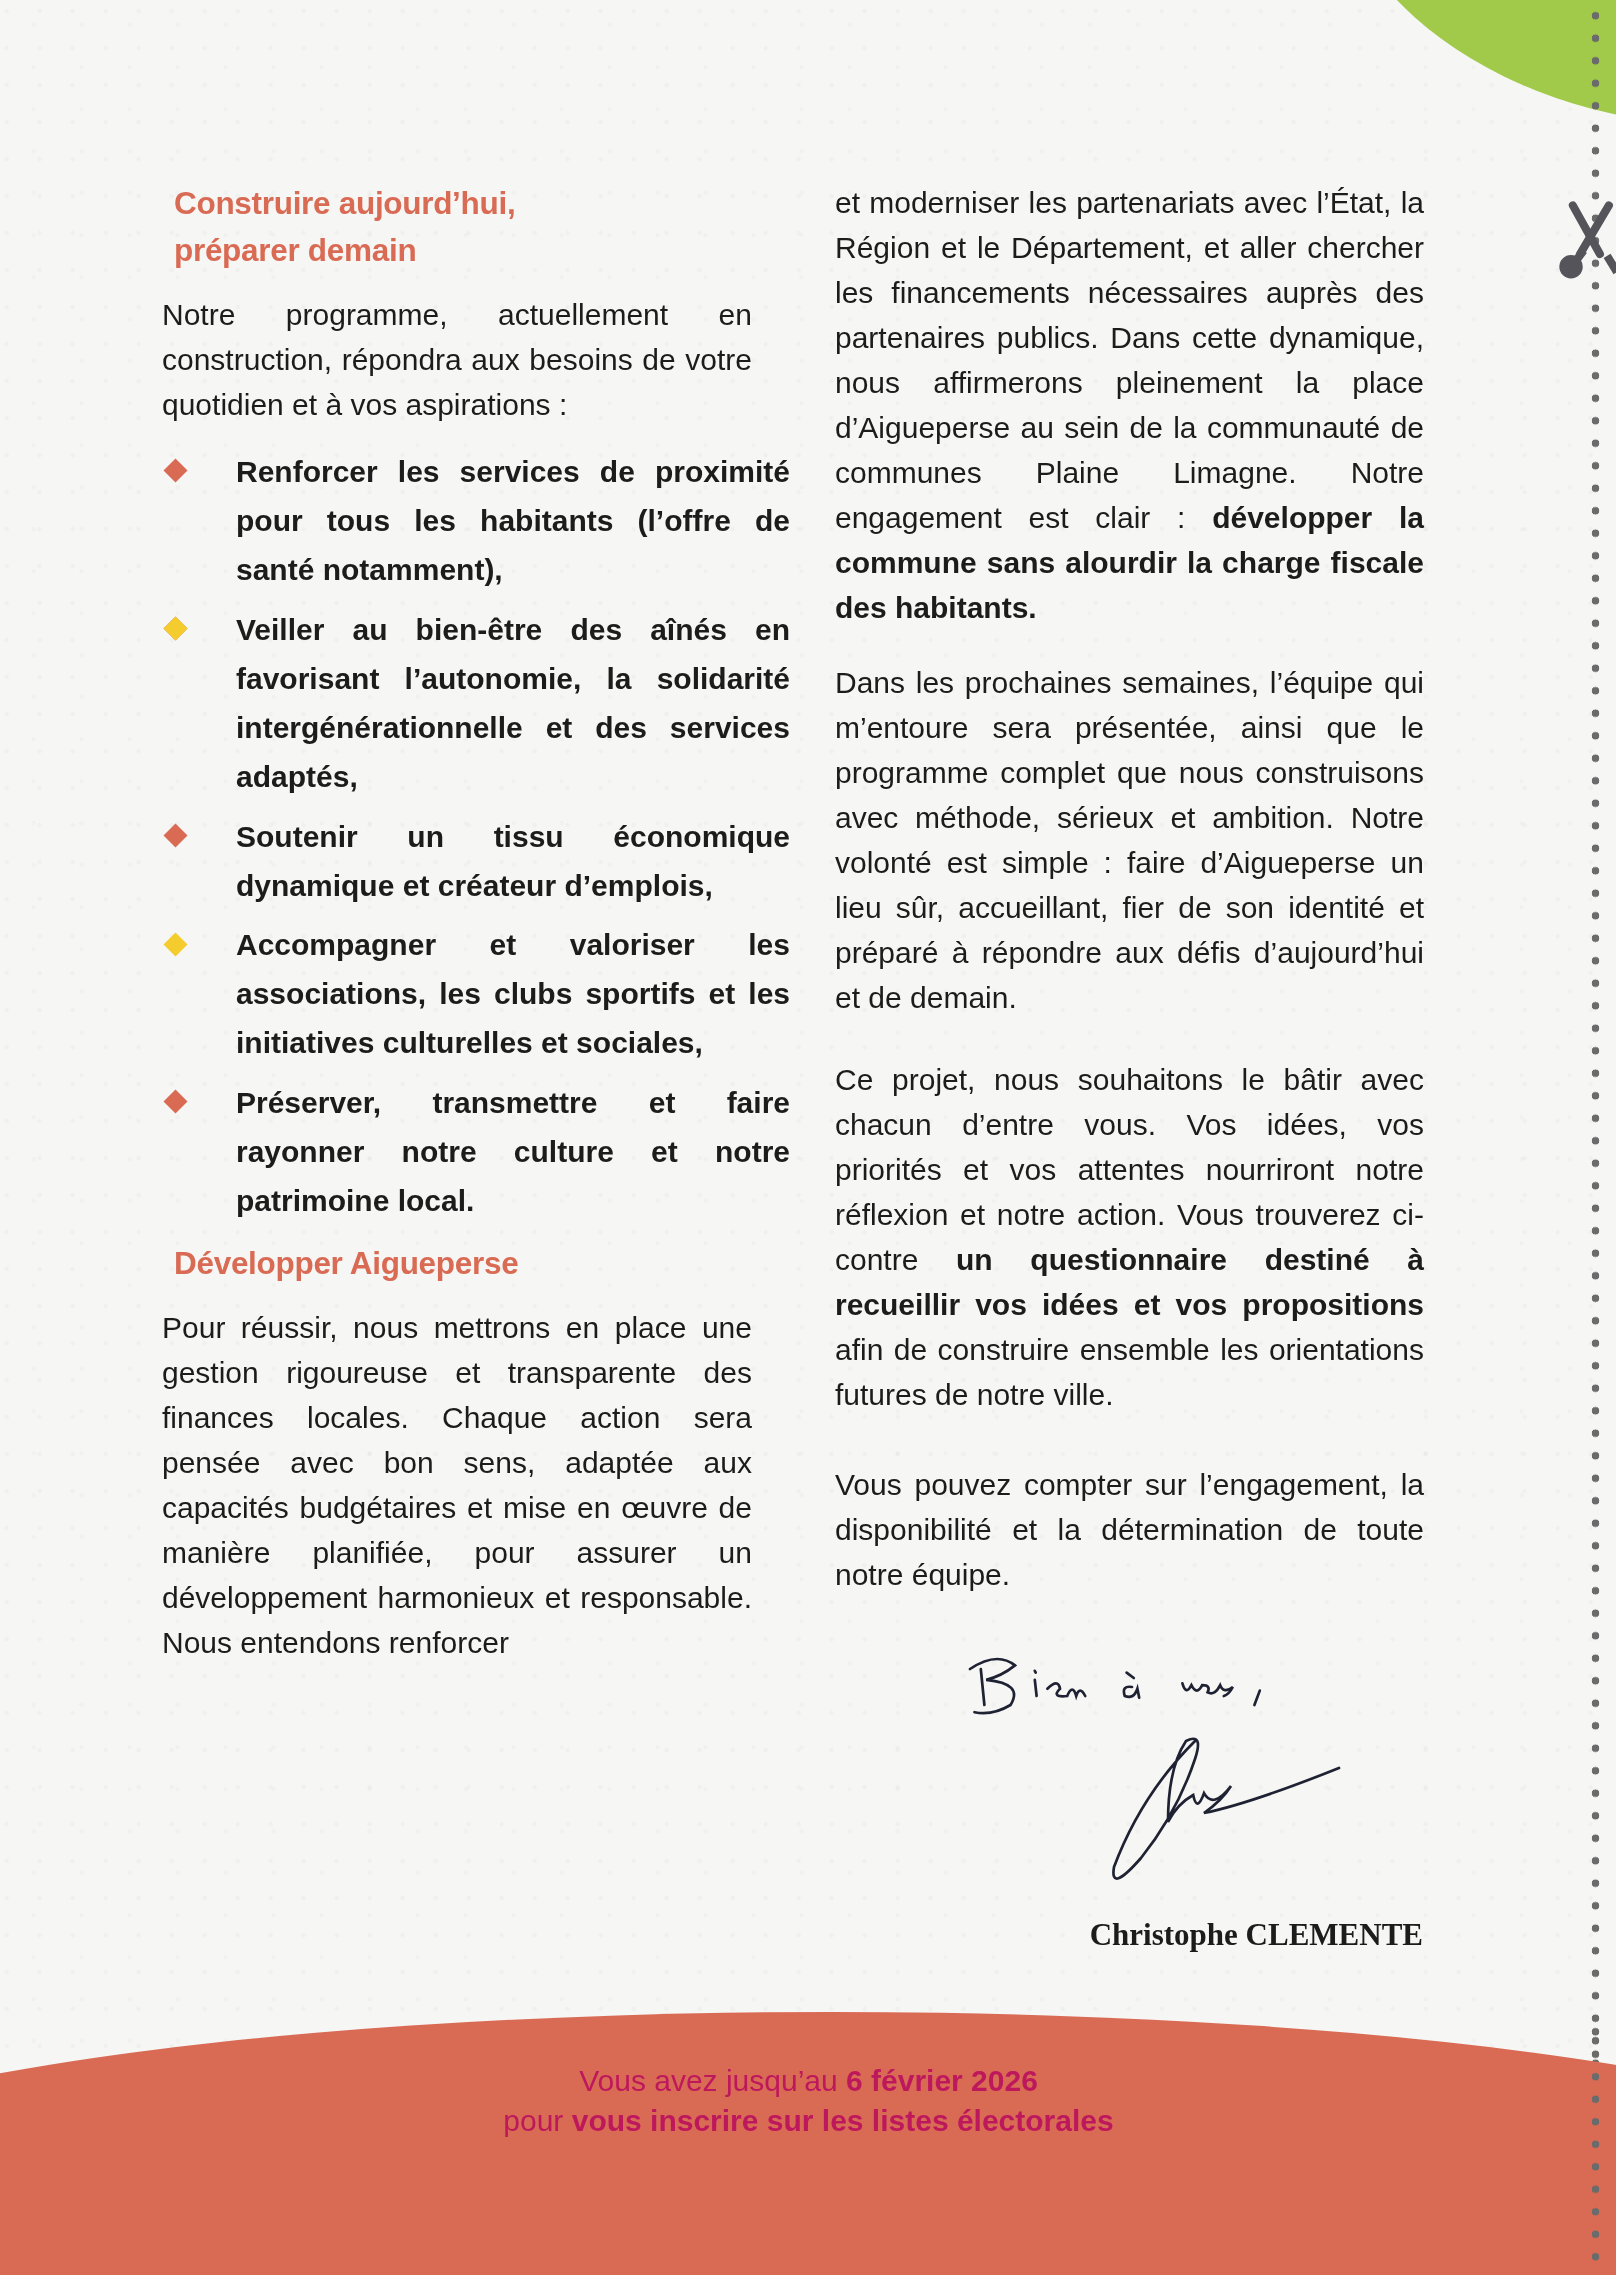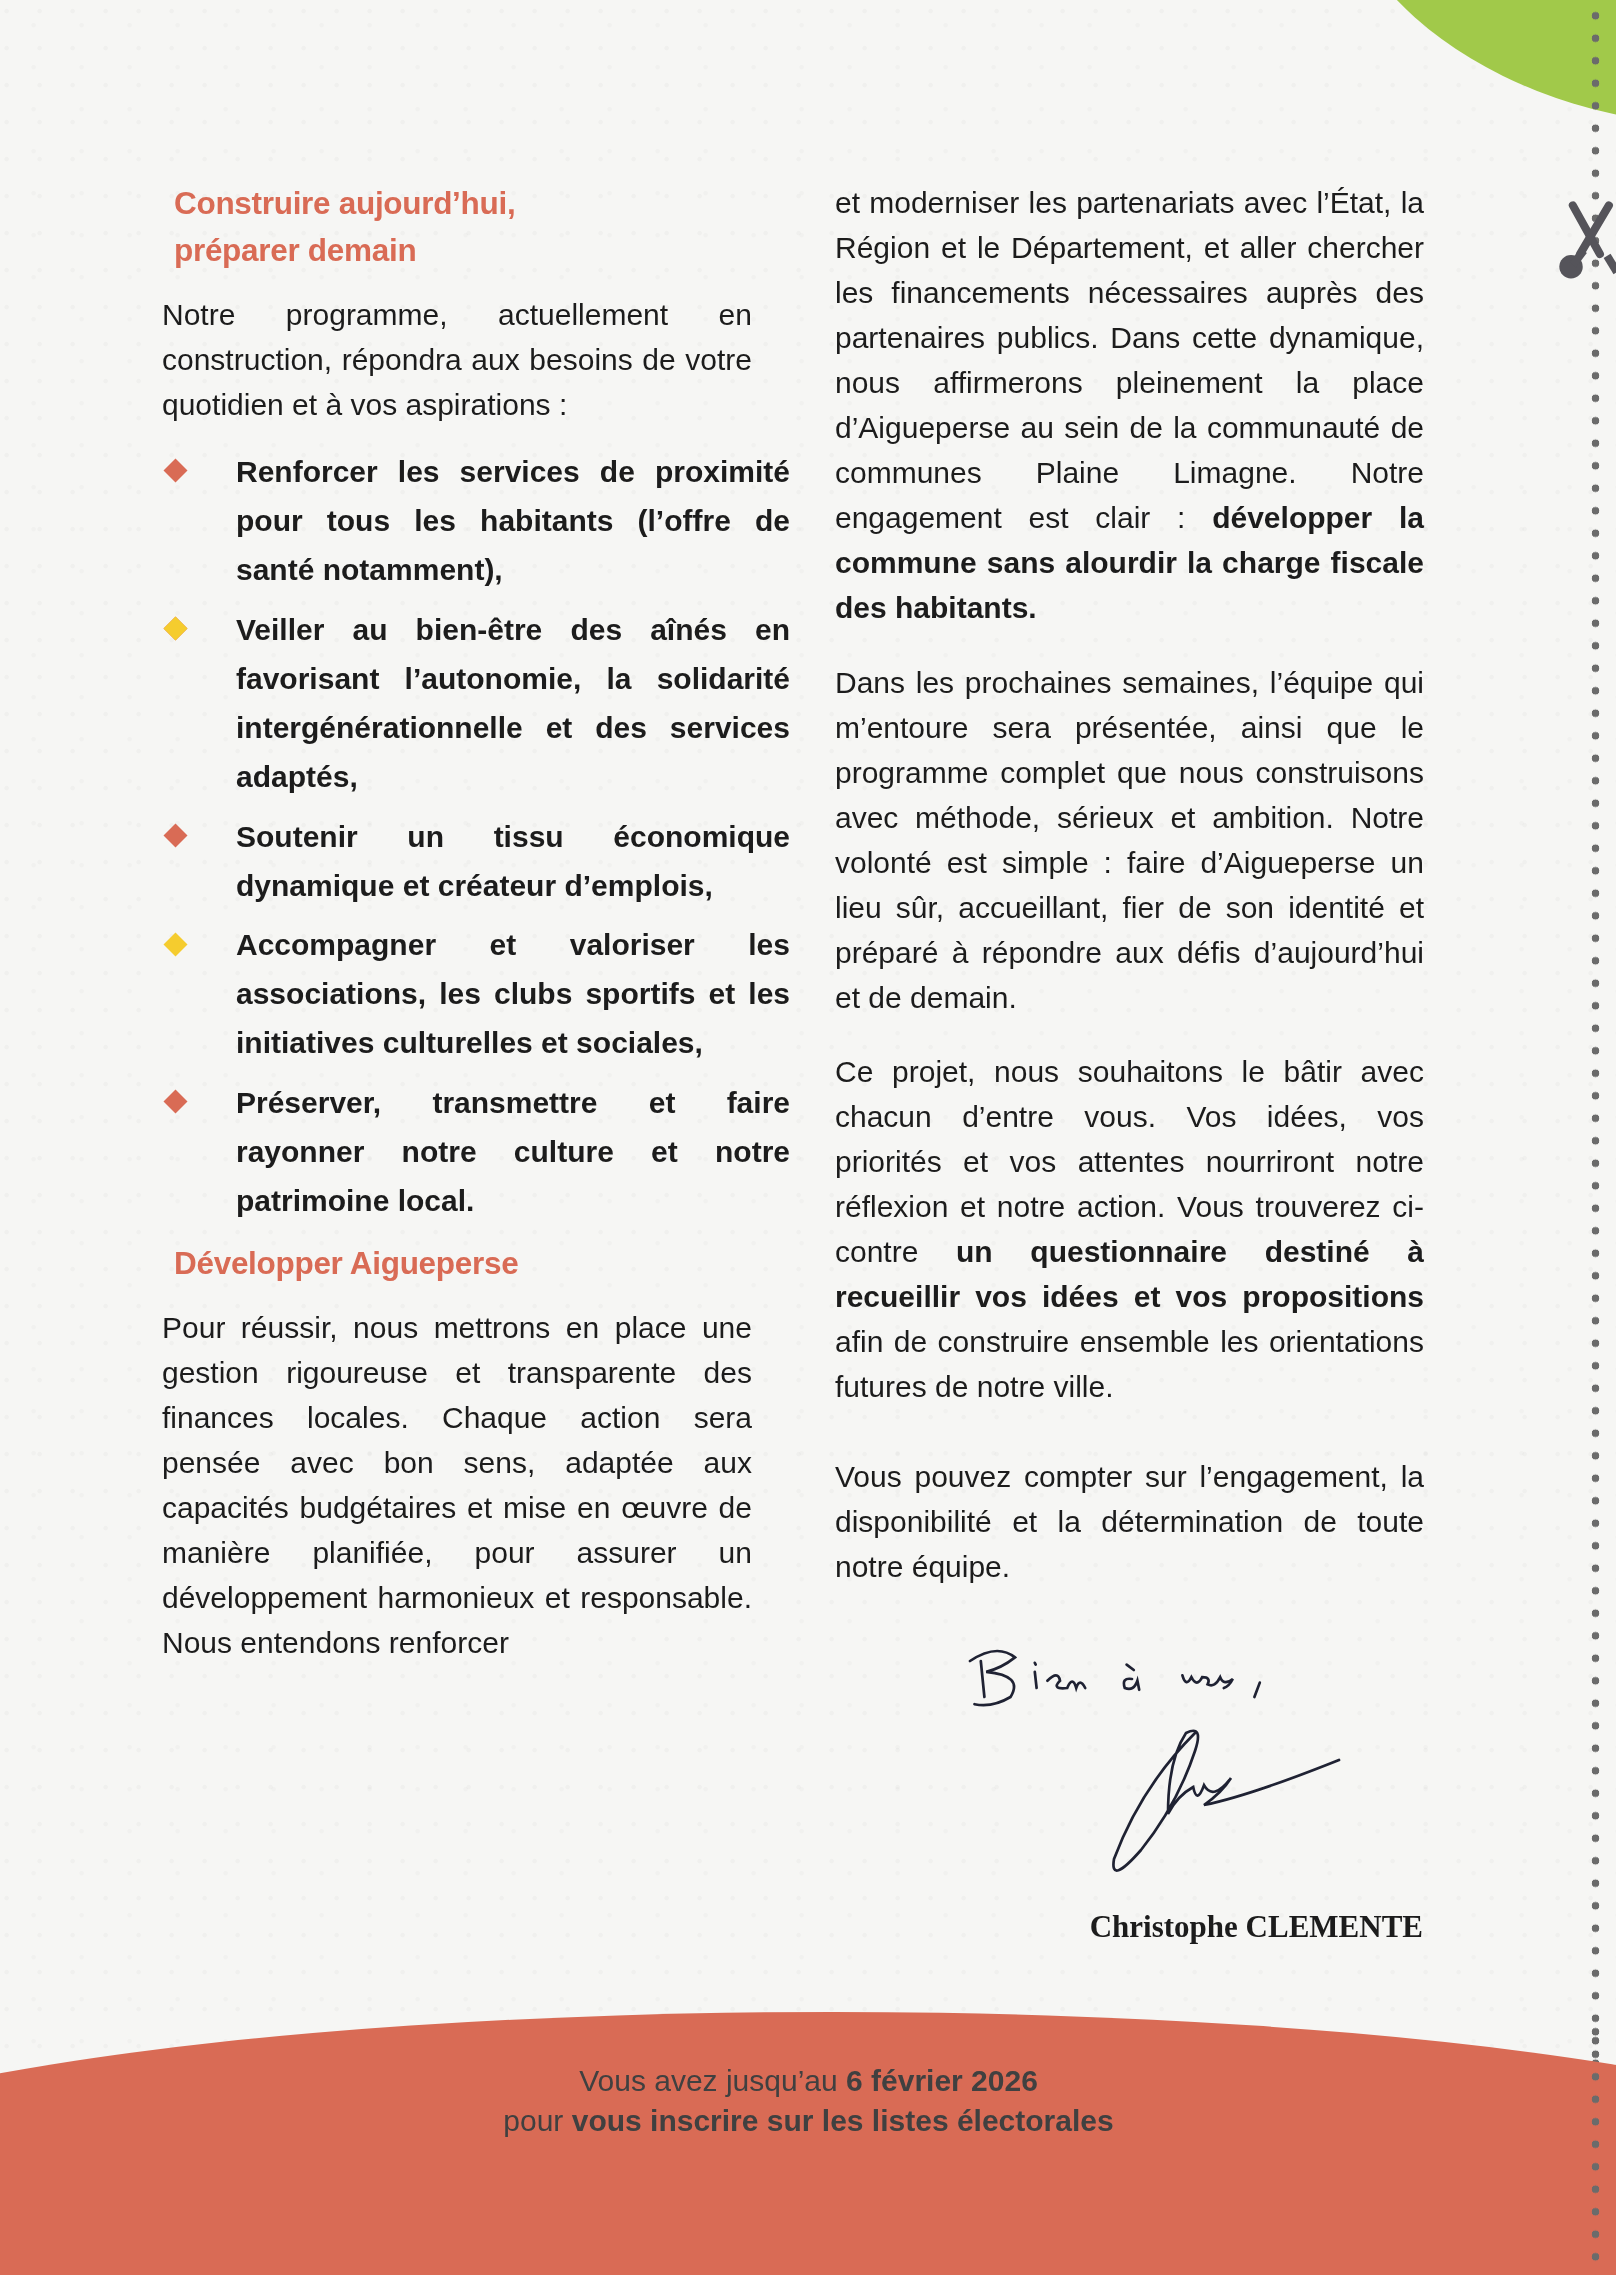--- a/index.html
+++ b/index.html
@@ -52,21 +52,21 @@
     position: absolute; right: 1px; bottom: 0; font-weight: bold; font-size: 31px; font-family: Liberation Serif, serif;
   }
 
   .footer-band {
     position: absolute; left: -270px; top: 2012px; width: 2205px; height: 810px;
     border-radius: 50% 50% 0 0 / 22% 22% 0 0;
     background: #d96b55;
   }
   .footer-text {
     position: absolute; left: 0; top: 2061px; width: 1617px; text-align: center;
-    color: #404040; font-size: 30px; line-height: 40px;
+    color: #be185d; font-size: 30px; line-height: 40px;
   }
   .footer-text b { font-weight: bold; }
   .cut-line-front {
     position: absolute; top: 2016px; left: 1591px; width: 9px; height: 259px;
     background-image: radial-gradient(circle, #6b6b6b 3.6px, transparent 4.1px);
     background-size: 9px 22.5px; background-position: 0 4.5px;
   }
 </style>
 </head>
 <body>
@@ -102,21 +102,21 @@
 
   <h2 class="heading" style="margin-top:14.4px;">
     <span>Développer Aigueperse</span><br>
   </h2>
   <p class="para">Pour réussir, nous mettrons en place une gestion rigoureuse et transparente des finances locales. Chaque action sera pensée avec bon sens, adaptée aux capacités budgétaires et mise en œuvre de manière planifiée, pour assurer un développement harmonieux et responsable. Nous entendons renforcer</p>
 </div>
 
 <div class="col col-right">
   <p class="para"><span>et moderniser les partenariats avec l’État, la Région et le Département, et aller chercher les financements nécessaires auprès des partenaires publics. Dans cette dynamique, nous affirmerons pleinement la place d’Aigueperse au sein de la communauté de communes Plaine Limagne. Notre engagement est clair : </span><b>développer la commune sans alourdir la charge fiscale des habitants.</b></p>
   <p class="para" style="margin-top:30px;">Dans les prochaines semaines, l’équipe qui m’entoure sera présentée, ainsi que le programme complet que nous construisons avec méthode, sérieux et ambition. Notre volonté est simple : faire d’Aigueperse un lieu sûr, accueillant, fier de son identité et préparé à répondre aux défis d’aujourd’hui et de demain.</p>
-  <p class="para" style="margin-top:29px;"><span>Ce projet, nous souhaitons le bâtir avec chacun d’entre vous. Vos idées, vos priorités et vos attentes nourriront notre réflexion et notre action. Vous trouverez ci-contre </span><b>un questionnaire destiné à recueillir vos idées et vos propositions</b><span> afin de construire ensemble les orientations futures de notre ville.</span></p>
+  <p class="para" style="margin-top:37px;"><span>Ce projet, nous souhaitons le bâtir avec chacun d’entre vous. Vos idées, vos priorités et vos attentes nourriront notre réflexion et notre action. Vous trouverez ci-contre </span><b>un questionnaire destiné à recueillir vos idées et vos propositions</b><span> afin de construire ensemble les orientations futures de notre ville.</span></p>
   <p class="para" style="margin-top:45px;">Vous pouvez compter sur l’engagement, la disponibilité et la détermination de toute notre équipe.</p>
 
   <div class="sig-zone">
     <svg class="sig-svg" viewBox="0 0 460 300">
       <g fill="none" stroke="#1f2233" stroke-width="3" stroke-linecap="round">
 
         <path d="M10 40 Q40 20 60 36 Q45 48 28 52 Q70 56 55 80 Q35 92 15 88"></path>
         <path d="M22 40 L26 80"></path>
         <path d="M82 52 L84 70 M82 42 L83 44"></path>
         <path d="M96 62 Q108 50 110 62 Q100 72 118 70 Q124 56 128 70 Q132 58 138 70"></path>

